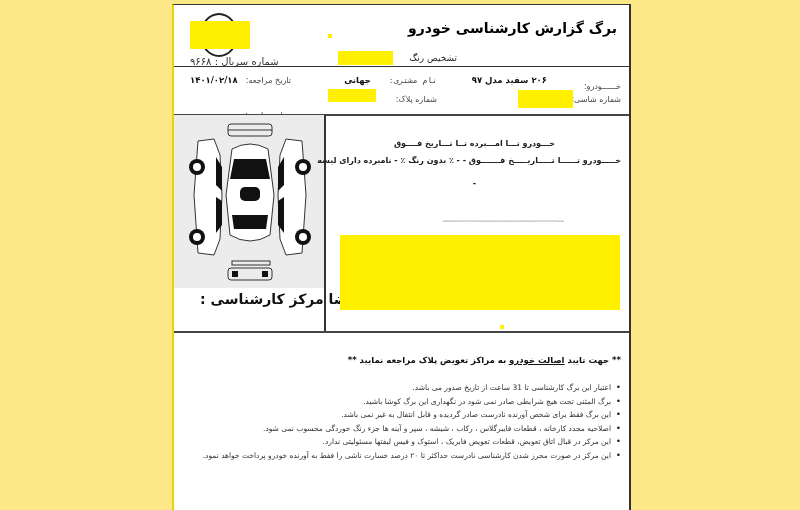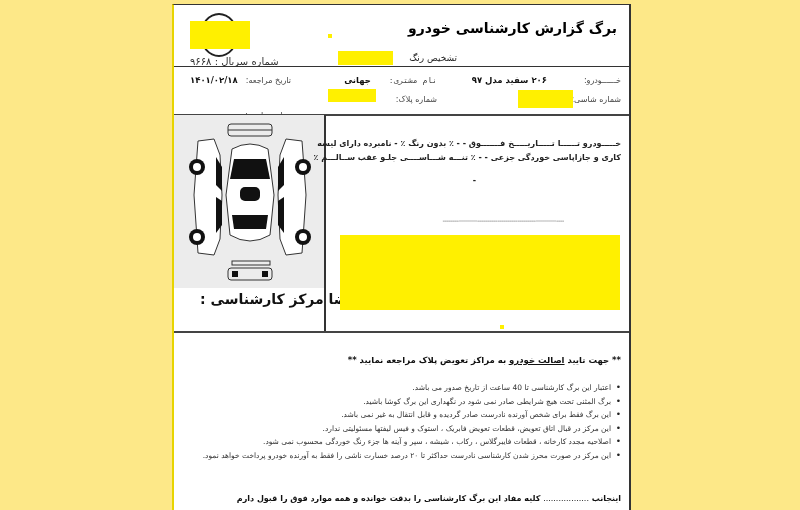--- a/index.html
+++ b/index.html
@@ -38,21 +38,21 @@
     <div class="redact" style="left:0; top:8px; width:60px; height:28px;"></div>
   </div>
   <div class="redact" style="left:154px; top:29px; width:4px; height:4px;"></div>
   <div class="abs small" style="left:16px; top:51px;">شماره سریال : ۹۶۶۸</div>
   <div class="abs" style="right:172px; top:46px; display:flex; align-items:center; gap:16px;">
     <span class="label" style="font-size:9px;color:#222;">تشخیص رنگ</span>
     <span class="redact" style="position:static; display:inline-block; width:55px; height:14px;"></span>
   </div>
   <div class="hline" style="left:0; right:0; top:61px; height:1px; background:#333;"></div>
 
-  <div class="abs label" style="right:8px; top:71px;text-align:right;">خــــــودرو:</div>
+  <div class="abs label" style="right:8px; top:77px;text-align:right;">خــــــودرو:</div>
   <div class="abs val" style="right:82px; top:70px;">۲۰۶ سفید   مدل ۹۷</div>
   <div class="abs label" style="right:192px; top:71px;font-family:Liberation Mono, monospace;">نام مشتری:</div>
   <div class="abs val" style="right:258px; top:70px;">جهانی</div>
   <div class="abs label" style="right:338px; top:71px;text-align:right;">تاریخ مراجعه:</div>
   <div class="abs val" style="left:16px; top:70px;">۱۴۰۱/۰۲/۱۸</div>
 
   <div class="abs label" style="right:8px; top:90px;">شماره شاسی:</div>
   <div class="redact" style="right:56px; top:85px; width:55px; height:18px;"></div>
   <div class="abs label" style="right:192px; top:90px;">شماره پلاک:</div>
   <div class="redact" style="right:253px; top:84px; width:48px; height:13px;"></div>
@@ -99,43 +99,38 @@
         <circle cx="129" cy="122" r="8" fill="#111"></circle>
           <circle cx="129" cy="122" r="4" fill="#fff"></circle>
       </g>
     </svg>
   </div>
   <div class="abs" style="left:26px; top:286px; font-size:14px; font-weight:bold; color:#111; direction:rtl;">مهر و امضا مرکز کارشناسی :</div>
 
   <div class="vline" style="left:150px; top:110px; height:216px;"></div>
 
   <div class="abs" style="left:154px; right:8px; top:134px;">
+    <div class="report-line" style="margin-bottom:8px;">خـــودرو تـــا امـــبرده تــا تـــاریخ فــــوق</div>
     <div class="report-line" style="margin-bottom:5px;text-align:right;">خـــــودرو تــــــا تـــــاریـــــخ فـــــــوق - - ٪ بدون رنگ ٪ - نامبرده دارای لیسه</div>
-    <div class="report-line">کاری و جازاپاسی خوردگی جزعی - - ٪ تنـــه شـــاســــی جلـو عقب ســالـــم ٪</div>
     <div class="report-line" style="margin-top:14px;">-</div>
   </div>
   <div class="abs" style="left:218px; top:212px; font-size:7px; color:#666; letter-spacing:-0.5px; overflow:hidden; width:172px;">------------------------------------------------------------</div>
   <div class="redact" style="left:166px; top:230px; width:280px; height:75px;"></div>
   <div class="redact" style="left:326px; top:320px; width:4px; height:4px;"></div>
 
   <div class="hline" style="left:0; right:0; top:326px;"></div>
 
   <div class="abs warn" style="right:8px; top:350px;">
     <span>** جهت تایید </span><span class="underline">اصالت خودرو</span><span> به مراکز تعویض پلاک مراجعه نمایید **</span>
   </div>
 
   <div class="abs notes" style="right:6px; top:378px;">
     <ul>
-      <li>اعتبار این برگ کارشناسی تا 40 ساعت از تاریخ صدور می باشد.</li>
+      <li>اعتبار این برگ کارشناسی تا 31 ساعت از تاریخ صدور می باشد.</li>
       <li>برگ المثنی تحت هیچ شرایطی صادر نمی شود در نگهداری این برگ کوشا باشید.</li>
       <li>این برگ فقط برای شخص آورنده نادرست صادر گردیده و قابل انتقال به غیر نمی باشد.</li>
+      <li>اصلاحیه مجدد کارخانه ، قطعات فایبرگلاس ، رکاب ، شیشه ، سپر و آینه ها جزء رنگ خوردگی محسوب نمی شود.</li>
       <li>این مرکز در قبال اتاق تعویض، قطعات تعویض فابریک ، استوک و فیس لیفتها مسئولیتی ندارد.</li>
-      <li>اصلاحیه مجدد کارخانه ، قطعات فایبرگلاس ، رکاب ، شیشه ، سپر و آینه ها جزء رنگ خوردگی محسوب نمی شود.</li>
       <li>این مرکز در صورت محرز شدن کارشناسی نادرست حداکثر تا ۲۰ درصد خسارت ناشی را فقط به آورنده خودرو پرداخت خواهد نمود.</li>
     </ul>
   </div>
 
-  <div class="abs warn" style="right:8px; top:489px; font-size:8px;">
-    <span>اینجانب</span>
-    <span style="font-weight:normal;">..................</span>
-    <span>کلیه مفاد این برگ کارشناسی را بدقت خوانده و همه موارد فوق را قبول دارم</span>
-  </div>
 </div>
 
 </body></html>

